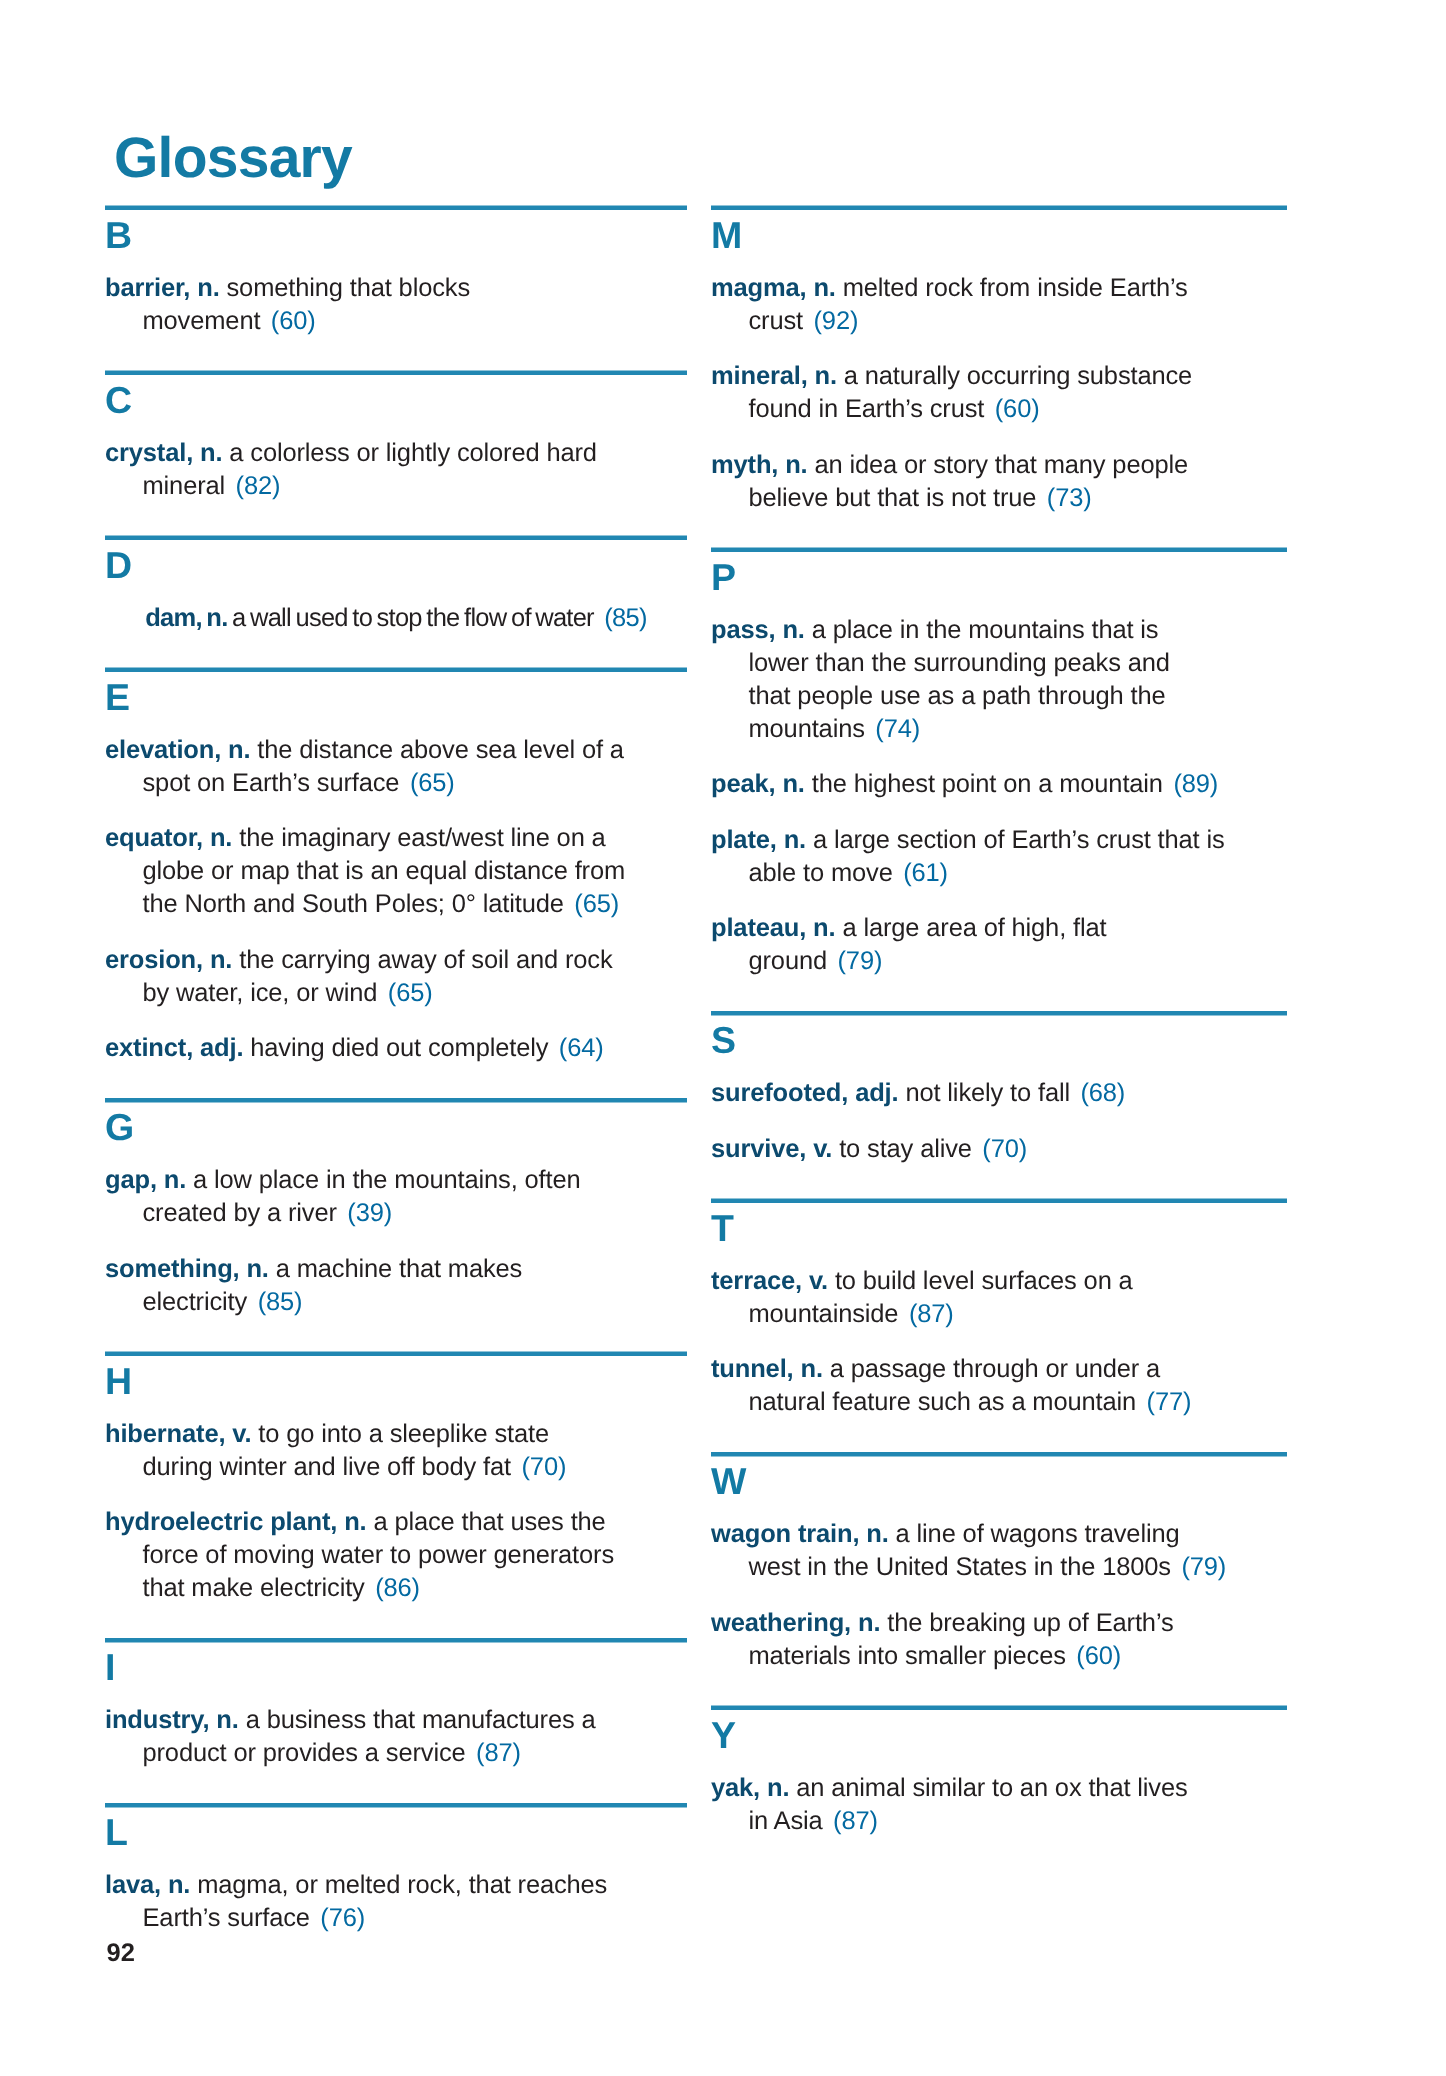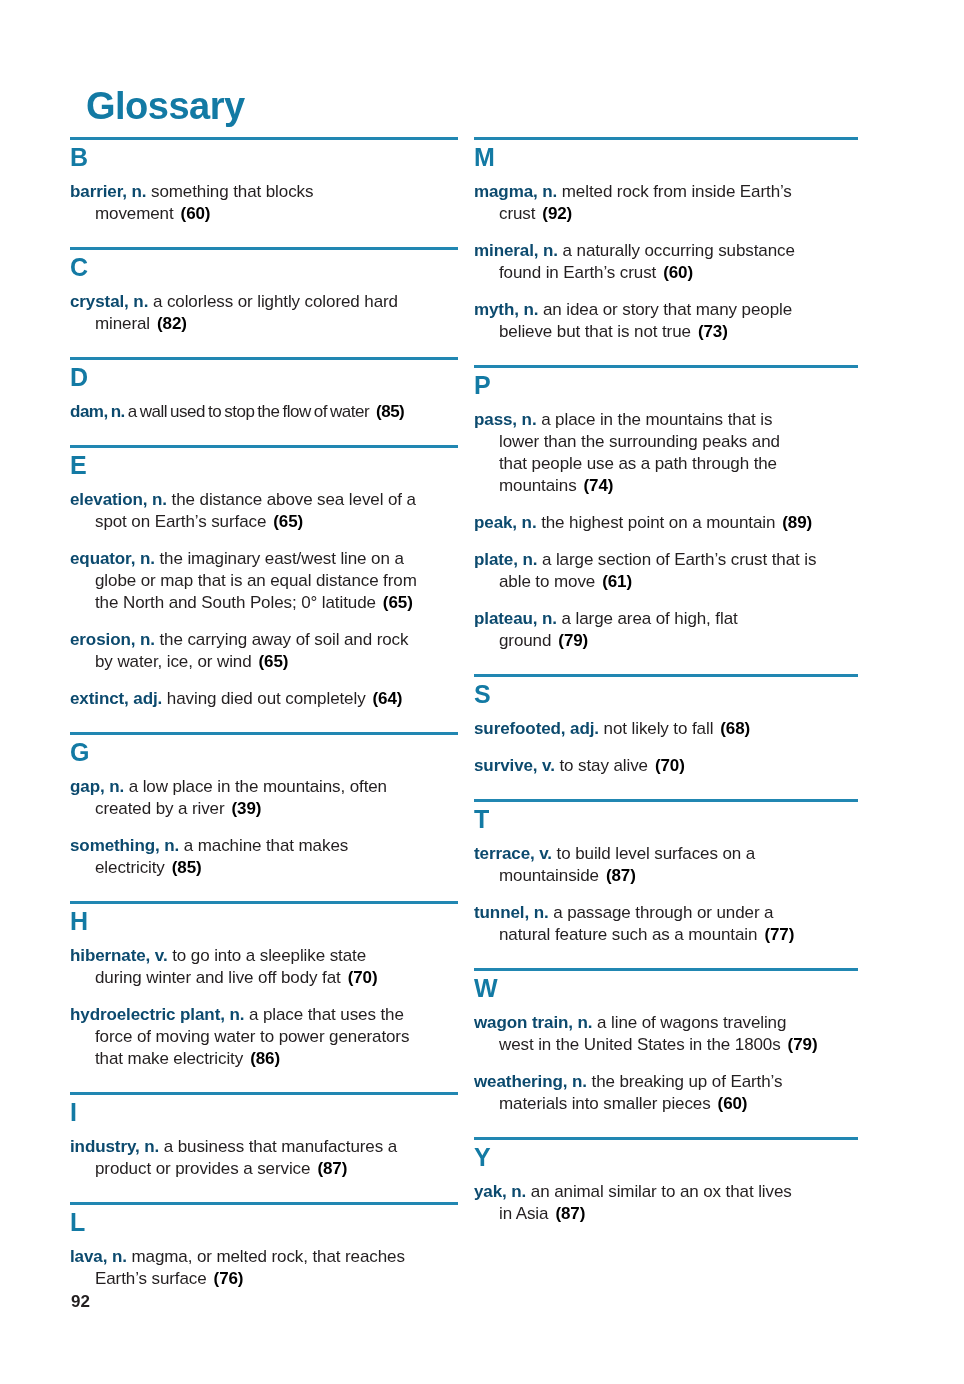--- a/index.html
+++ b/index.html
@@ -6,21 +6,21 @@
   body {
     width: 964px; height: 1384px;
     position: relative;
     background: #ffffff;
     font-family: "Liberation Sans", sans-serif;
     color: #231f20;
     overflow: hidden;
   }
   .page-title {
     position: absolute;
-    left: 86px; top: 60px;
+    left: 76px; top: 60px;
     font-size: 38px;
     font-weight: bold;
     color: #137aa4;
     letter-spacing: -0.5px;
   }
   .col { position: absolute; top: 137px; }
   .col-left  { left: 70px;  width: 388px; }
   .col-right { left: 474px; width: 384px; }
   .section { border-top: 3px solid #2187b2; padding-bottom: 7px; }
   .letter {
@@ -31,24 +31,24 @@
     color: #137aa4;
   }
   .entry {
     margin: 0 0 15px 0;
     font-size: 17px;
     line-height: 22px;
     padding-left: 25px;
     text-indent: -25px;
     letter-spacing: -0.1px;
   }
-  .entry.tight { letter-spacing: -0.5px; word-spacing: -1.2px; }
+  .entry.tight { letter-spacing: -0.5px; word-spacing: -1.2px; text-align: center; }
   .term { font-weight: bold; color: #0c4a6e; }
   .def  { white-space: pre-line; color: #231f20; }
-  .ref  { font-weight: bold; color: #000000; margin-left: 7px; }
+  .ref  { font-weight: normal; color: #0369a1; margin-left: 7px; }
   .page-number {
     position: absolute;
     left: 71px; top: 1292px;
     font-size: 17px;
     font-weight: bold;
     color: #231f20;
   }
 </style>
 </head>
 <body>

